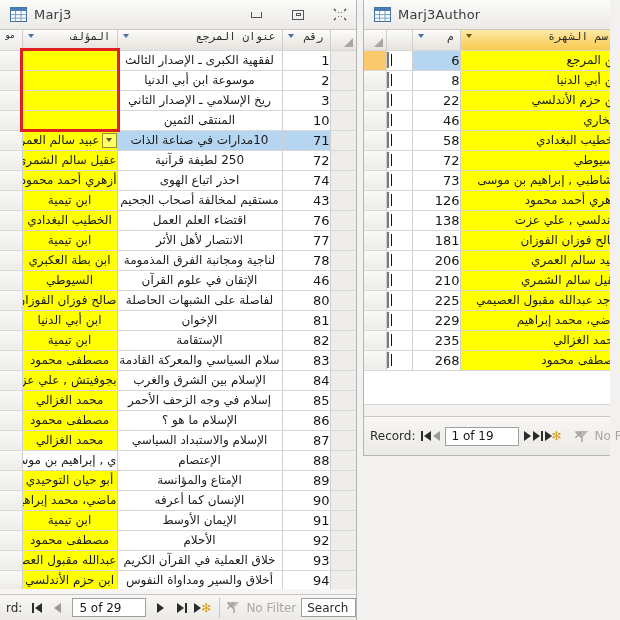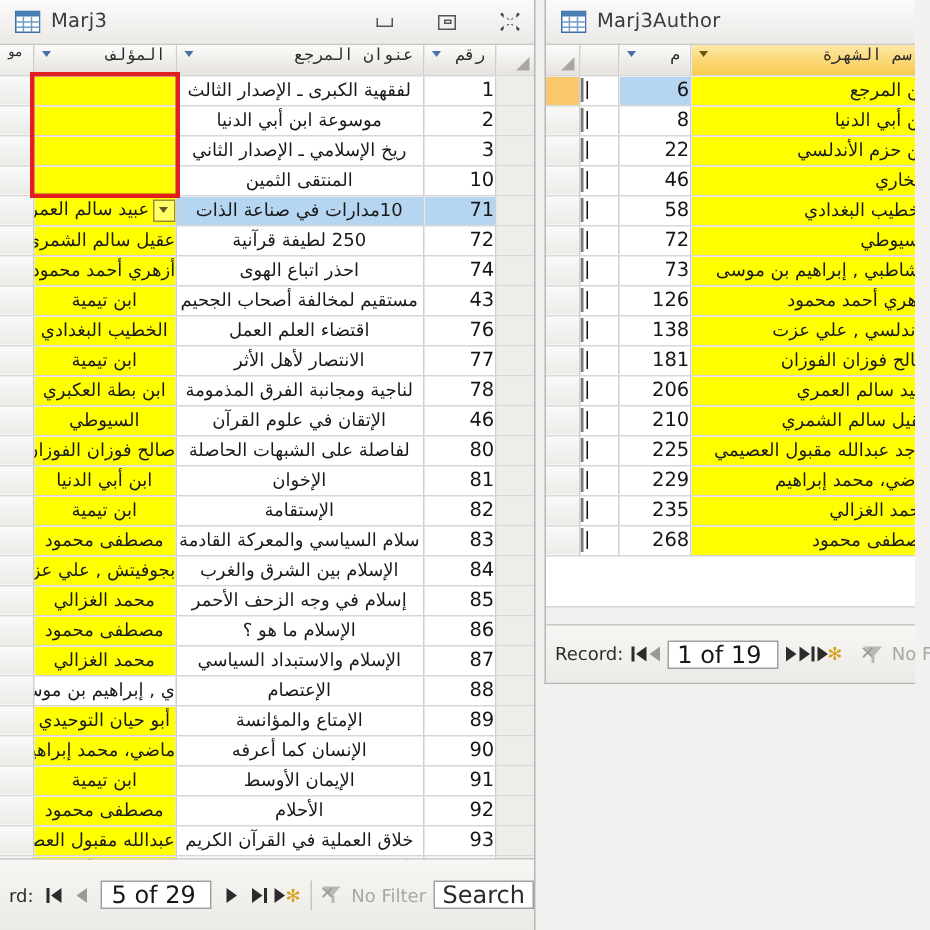--- a/index.html
+++ b/index.html
@@ -199,21 +199,21 @@
     width:0;height:0;
     border-left:3.5px solid transparent;
     border-right:3.5px solid transparent;
     border-top:4px solid #5a5a2a;
   }
 
   
   .navbar {
     position: absolute;
     left: 0; right: 0; bottom: 0;
-    height: 48px;
+    height: 26px;
     background: linear-gradient(to bottom, #f7f6f4, #eceae6);
     border-top: 1px solid #c9c7c3;
     display: flex;
     align-items: center;
     font-size: 12px;
     color: #333;
     padding-left: 4px;
     gap: 2px;
   }
   #nav-right { height: 39px; }
@@ -222,21 +222,21 @@
     width: 19px; height: 19px;
     display: flex; align-items: center; justify-content: center;
     color: #2b2b2b;
     font-size: 11px;
   }
   .nav-input {
     height: 19px;
     min-width: 74px;
     background: #ffffff;
     border: 1px solid #9f9f9f;
-    font-size: 16px;
+    font-size: 12px;
     color: #161616;
     display: flex; align-items: center;
     padding: 0 6px;
     margin: 0 3px;
   }
   .nav-sep {
     width: 1px; height: 20px;
     background: #c8c6c2;
     margin: 0 5px;
   }
@@ -261,21 +261,21 @@
   }
   .search-box {
     height: 19px;
     flex: 1 1 auto;
     max-width: 120px;
     background:#fff;
     border:1px solid #9f9f9f;
     display:flex; align-items:center;
     padding: 0 5px;
     color:#2b2b2b;
-    font-size: 16px;
+    font-size: 12px;
     margin-left: 3px;
   }
   .nav-star { color:#d6a11d; font-size: 12px; }
   .tri { width:0;height:0; }
   .tri-r { border-top:5px solid transparent; border-bottom:5px solid transparent; border-left:7px solid currentColor; }
   .tri-l { border-top:5px solid transparent; border-bottom:5px solid transparent; border-right:7px solid currentColor; }
   .bar-v { width:2px; height:10px; background: currentColor; }
   .firstrec, .lastrec { display:flex; align-items:center; gap:1px; }
 
   

